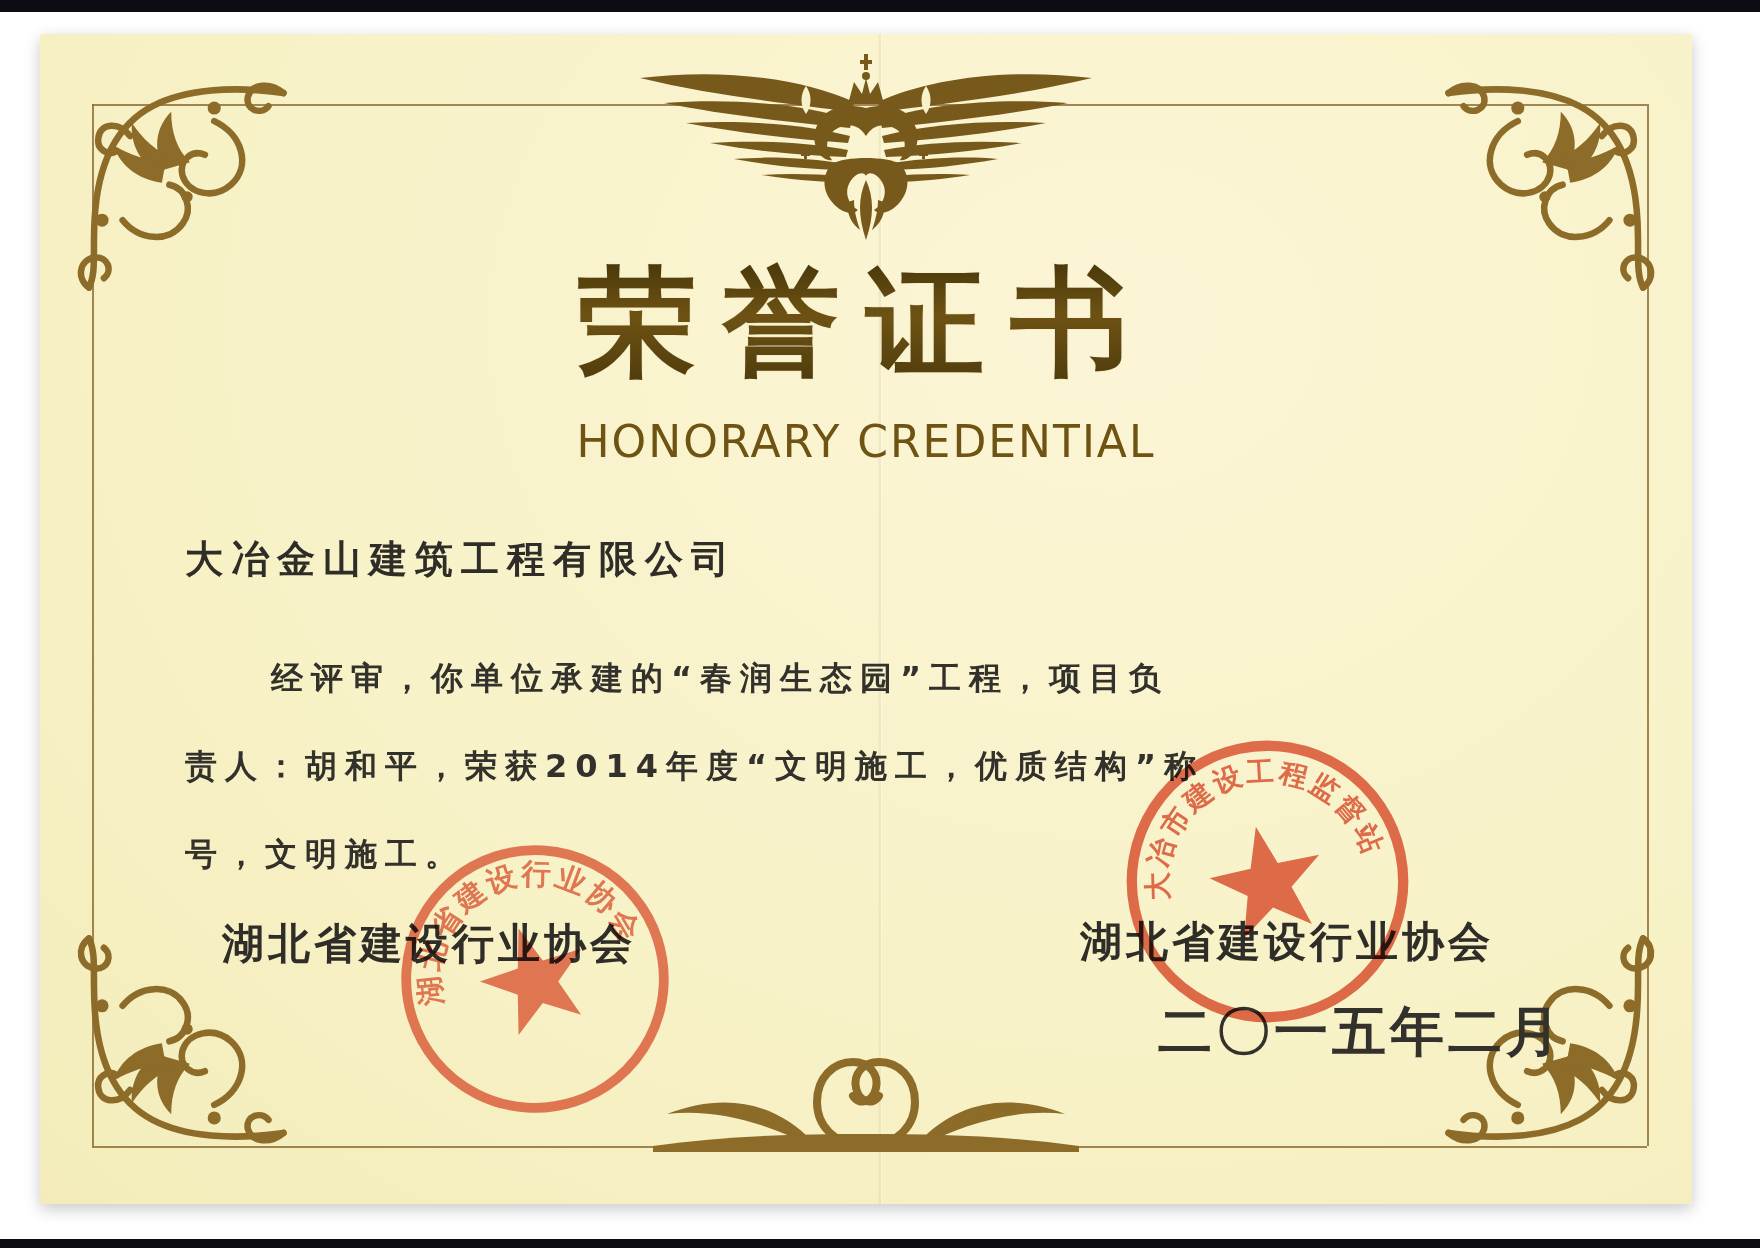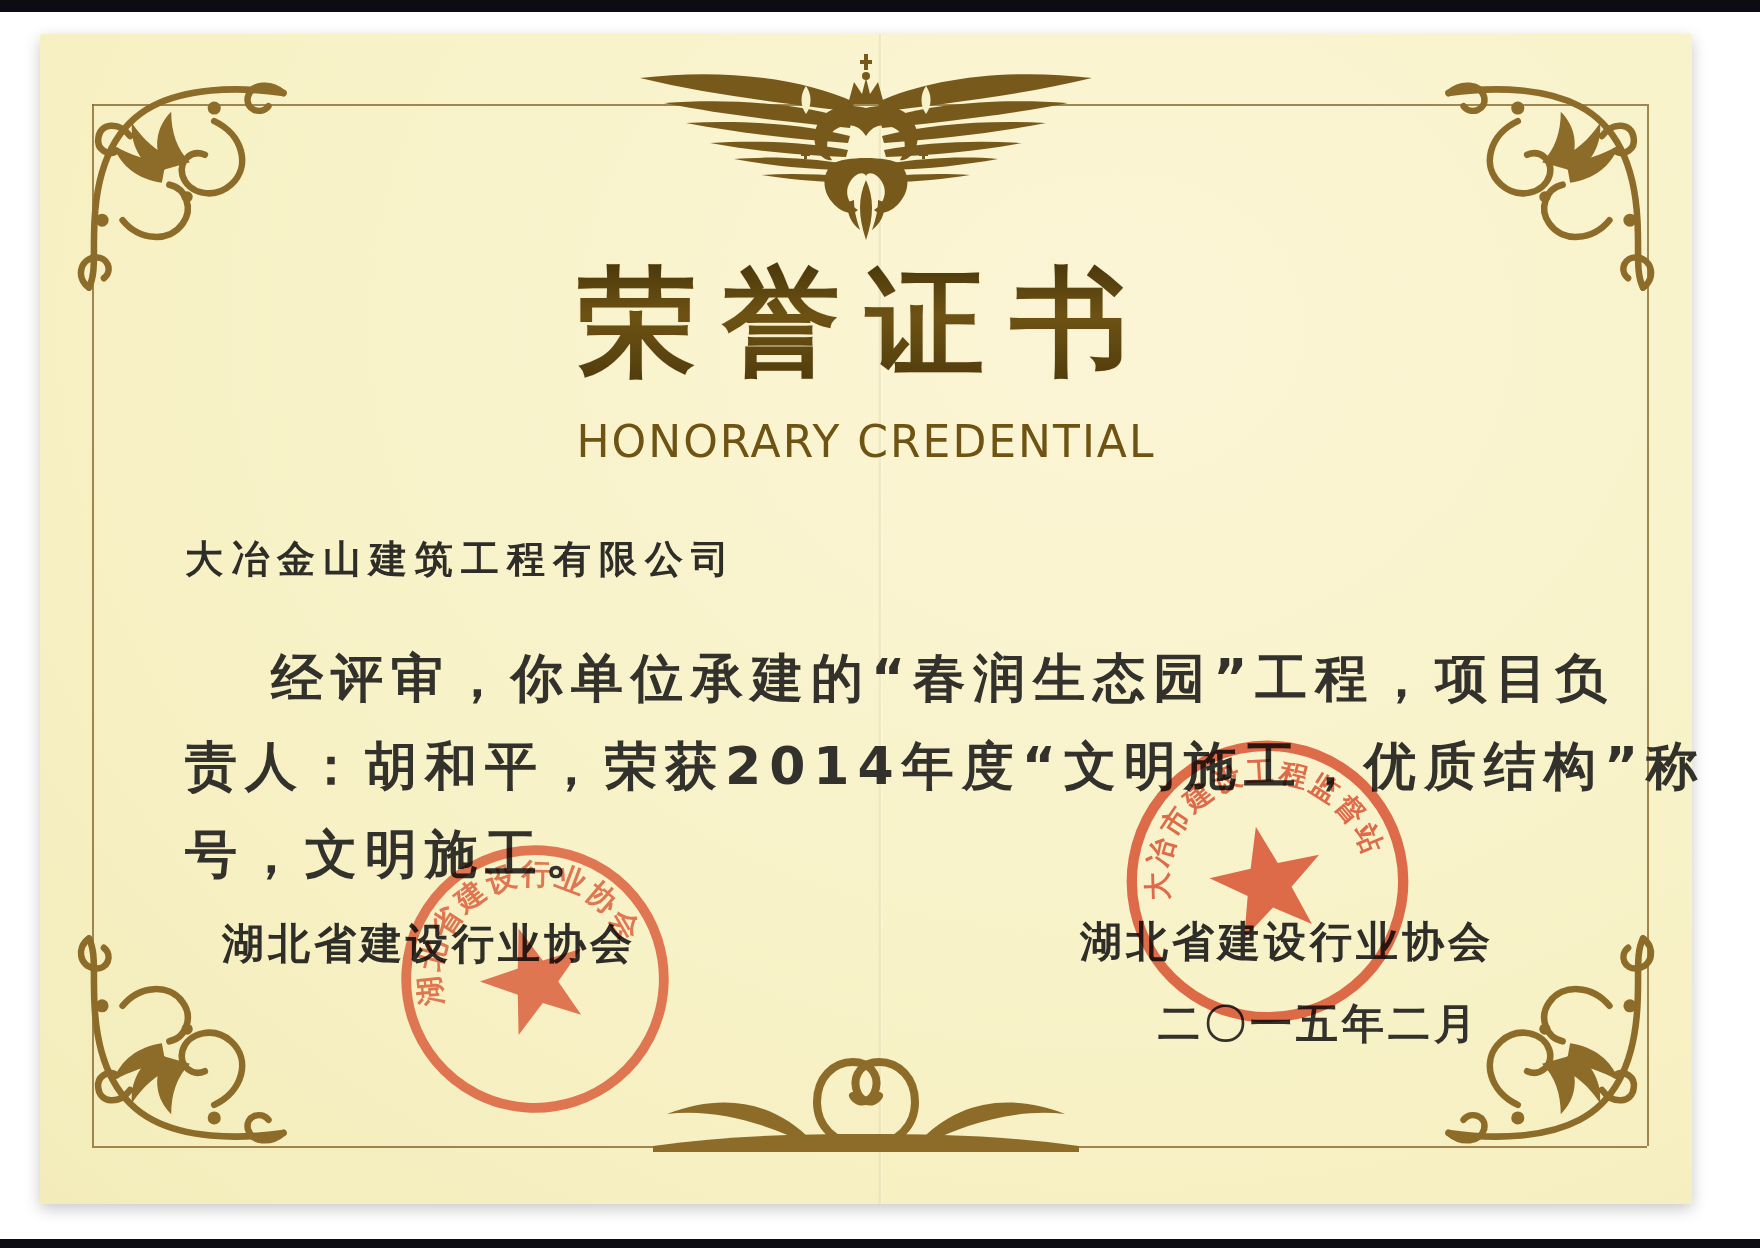--- a/index.html
+++ b/index.html
@@ -44,32 +44,32 @@
   .title-en{
     position:absolute;left:0;top:382px;width:100%;text-align:center;
     font-size:44px;font-weight:normal;letter-spacing:2px;color:#6e5312;
   }
   .recipient{
     position:absolute;left:145px;top:500px;
     font-size:38px;font-weight:bold;letter-spacing:8px;color:#2e2d28;
   }
   .body-block{position:absolute;left:145px;top:600px;width:1380px;}
   .body-line{
-    font-size:52px;font-weight:bold;letter-spacing:8px;color:#32312b;
+    font-size:32px;font-weight:bold;letter-spacing:8px;color:#32312b;
     height:88px;line-height:88px;white-space:nowrap;
   }
   .body-line.indent{padding-left:86px;}
   .issuer{
     position:absolute;font-size:42px;font-weight:bold;letter-spacing:4px;color:#2e2d28;
   }
   .issuer.left{left:182px;top:882px;}
   .issuer.right{left:1040px;top:880px;}
   .date{
     position:absolute;left:1118px;top:962px;
-    font-size:42px;font-weight:bold;letter-spacing:4px;color:#32312b;
+    font-size:54px;font-weight:bold;letter-spacing:4px;color:#32312b;
   }
   .bottom-ornament{position:absolute;left:613px;top:1006px;width:426px;height:118px;}
   .stamp{position:absolute;mix-blend-mode:multiply;}
   .stamp.left {left:355px; top:805px; width:280px;height:280px;opacity:0.78;transform:rotate(-18deg);}
   .stamp.right{left:1080px;top:700px; width:295px;height:295px;opacity:0.86;transform:rotate(-12deg);}
 </style>
 </head>
 <body>
 
 <div class="scan-bar top"></div>

